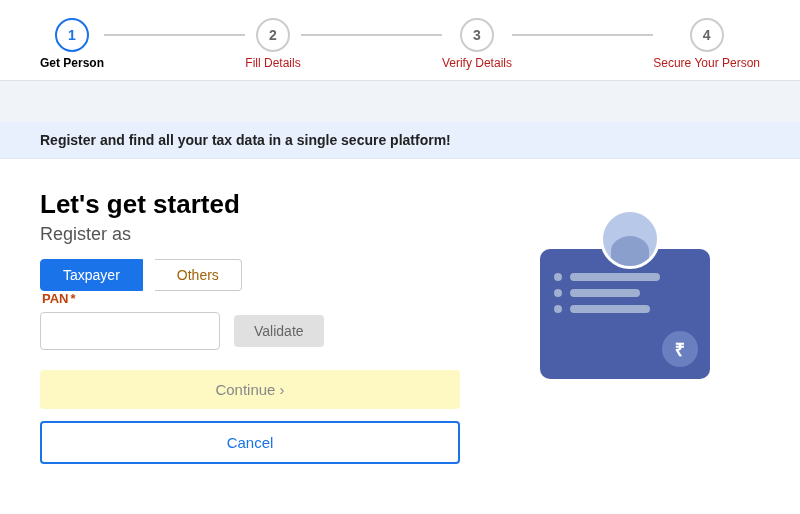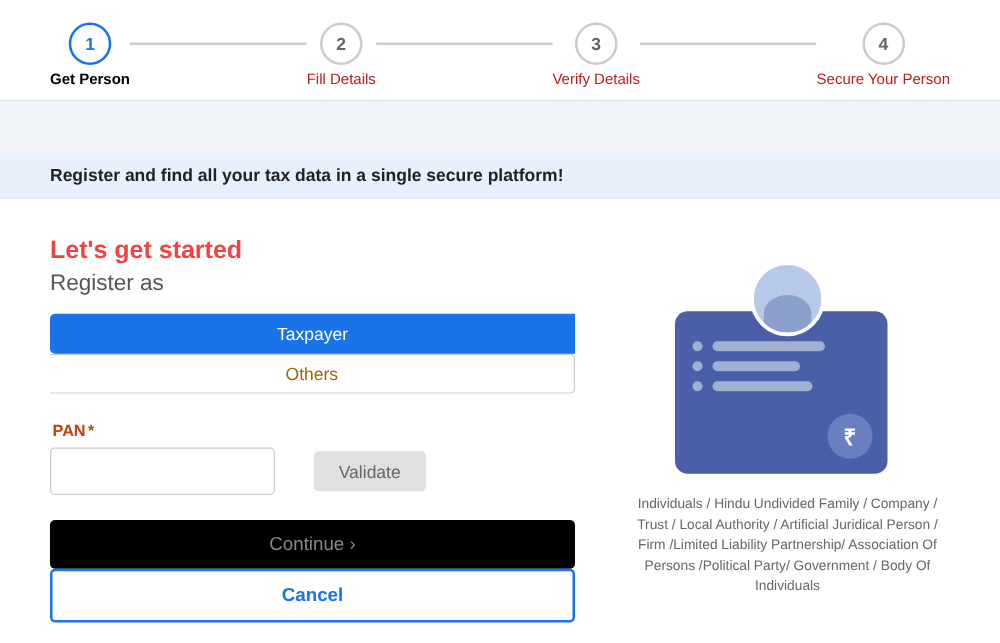--- a/index.html
+++ b/index.html
@@ -84,36 +84,34 @@
     }
 
     .left-panel {
       flex: 1;
       display: flex;
       flex-direction: column;
       gap: 0;
     }
 
     .heading {
-      font-size: 20px;
-      font-weight: bold;
-      color: #ef4444;
+      font-size: 26px;
+      font-weight: bold;
+      color: #000000;
       margin-bottom: 4px;
     }
     .sub-heading {
       font-size: 18px;
       color: #555;
       margin-bottom: 14px;
     }
 
     .tab-group {
       display: flex;
-      gap: 0;
-      margin-bottom: 22px;
-      flex-direction: column;
+      gap: 12px;
     }
     .tab-btn {
       padding: 7px 22px;
       font-size: 14px;
       border: 1px solid #ccc;
       cursor: pointer;
       background: #fff;
       color: #a16207;
     }
     .tab-btn:first-child {
@@ -135,21 +133,21 @@
       color: #222;
       margin-bottom: 6px;
     }
     .field-label span {
       color: #c2410c;
       margin-left: 2px;
     }
 
     .pan-row {
       display: flex;
-      gap: 31px;
+      gap: 14px;
       align-items: center;
       margin-bottom: 20px;
     }
     .pan-input {
       width: 180px;
       height: 38px;
       border: 1px solid #ccc;
       border-radius: 4px;
       padding: 0 10px;
       font-size: 14px;
@@ -161,42 +159,43 @@
       border: none;
       border-radius: 4px;
       font-size: 14px;
       color: #666;
       cursor: pointer;
     }
 
     .continue-btn {
       width: 100%;
       padding: 11px;
-      background: #000000;
+      background: #fef9c3;
       border: none;
       border-radius: 4px;
       font-size: 15px;
       color: #888;
       cursor: pointer;
+      margin-bottom: 12px;
       text-align: center;
     }
     .continue-btn::after {
       content: ' ›';
     }
 
     .cancel-btn {
       width: 100%;
       padding: 11px;
       background: #fff;
       border: 2px solid #1a73e8;
       border-radius: 4px;
       font-size: 15px;
       color: #1a73e8;
       cursor: pointer;
-      font-weight: bold;
+      font-weight: normal;
     }
 
     
     .right-panel {
       width: 260px;
       display: flex;
       flex-direction: column;
       align-items: center;
       justify-content: flex-start;
       padding-top: 10px;
@@ -373,16 +372,15 @@
             <div class="id-bar" style="width: 70px;"></div>
           </div>
           <div class="id-line">
             <div class="id-dot"></div>
             <div class="id-bar" style="width: 80px;"></div>
           </div>
         </div>
         <div class="rupee-badge">₹</div>
       </div>
     </div>
-    <div class="caption-text">Individuals / Hindu Undivided Family / Company / Trust / Local Authority / Artificial Juridical Person / Firm /Limited Liability Partnership/ Association Of Persons /Political Party/ Government / Body Of Individuals</div>
   </div>
 
 </div>
 
 </body></html>

